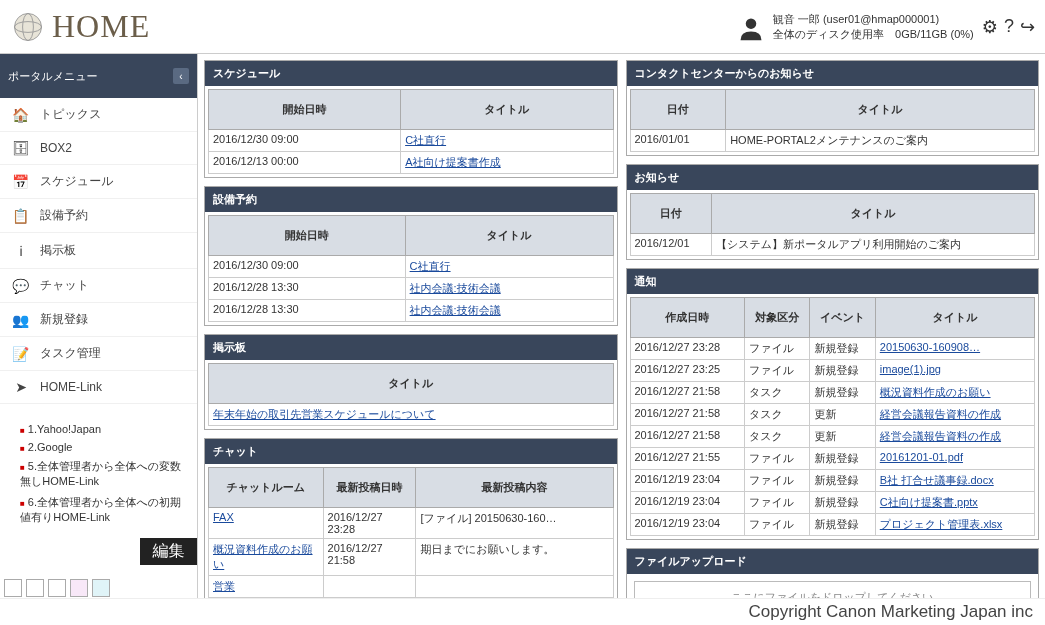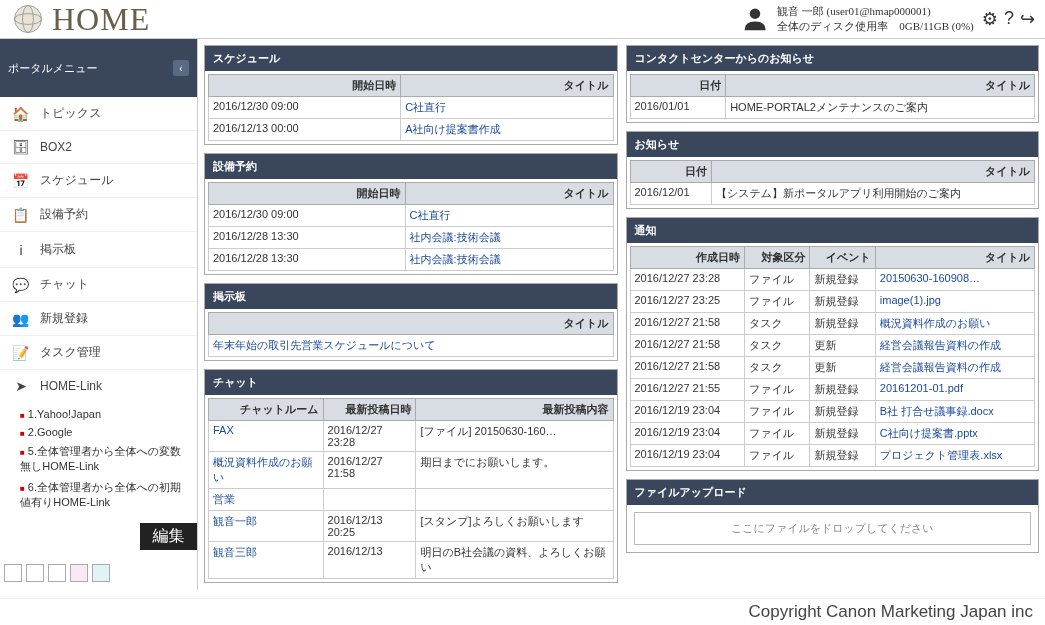--- a/index.html
+++ b/index.html
@@ -1,46 +1,46 @@
 <!DOCTYPE html>
 <html><head>
 <meta charset="utf-8">
 <style>
 * { box-sizing: border-box; margin: 0; padding: 0; }
 body { font-family: "Meiryo", "MS PGothic", sans-serif; font-size: 11px; color: #333; background: #fff; width: 1045px; height: 625px; overflow: hidden; position: relative; }
-.header { height: 39px; display: flex; align-items: center; padding: 4px 10px; border-bottom: 1px solid #ccc; }
+.header { height: 54px; display: flex; align-items: center; padding: 4px 10px; border-bottom: 1px solid #ccc; }
 .logo { display: flex; align-items: center; gap: 6px; }
 .logo-icon { width: 36px; height: 36px; }
 .logo-text { font-size: 32px; color: #6b5e4a; font-family: Georgia, serif; letter-spacing: 1px; }
 .header-right { margin-left: auto; display: flex; align-items: center; gap: 8px; }
-.user-block { display: flex; align-items: flex-start; gap: 8px; font-size: 11px; color: #333; font-family: Liberation Serif, serif; }
+.user-block { display: flex; align-items: flex-end; gap: 8px; font-size: 11px; color: #333; }
 .user-icon { width: 28px; height: 28px; }
 .header-icons { display: flex; gap: 6px; font-size: 18px; cursor: pointer; }
 .main { display: flex; height: calc(625px - 54px - 20px); }
 .sidebar { width: 198px; border-right: 1px solid #ccc; display: flex; flex-direction: column; }
-.sidebar-header { background: #39465b; color: #fff; padding: 21px 8px; font-size: 11px; display: flex; justify-content: space-between; align-items: center; text-align: right; }
+.sidebar-header { background: #39465b; color: #fff; padding: 14px 8px; font-size: 11px; display: flex; justify-content: space-between; align-items: center; text-align: right; }
 .sidebar-toggle { background: #5a6a82; width: 16px; height: 16px; display: flex; align-items: center; justify-content: center; border-radius: 2px; cursor: pointer; font-size: 10px; }
 .menu { list-style: none; flex: 1; overflow-y: auto; }
 .menu li { padding: 8px 12px; display: flex; align-items: center; gap: 10px; cursor: pointer; font-size: 12px; color: #444; border-bottom: 1px solid #f0f0f0; }
 .menu-icon { width: 18px; display: inline-flex; justify-content: center; font-size: 14px; }
 .sublinks { padding: 4px 12px; font-size: 11px; }
 .sublinks .sub { padding: 3px 0 3px 8px; color: #333; }
 .sublinks .bullet { color: #c00; margin-right: 3px; font-size: 8px; }
 .edit-btn { background: #222; color: #fff; border: none; padding: 3px 12px; font-size: 16px; margin: 6px 0 6px 140px; cursor: pointer; }
 .swatches { display: flex; gap: 4px; padding: 8px 4px; }
 .swatch { width: 18px; height: 18px; border: 1px solid #aaa; cursor: pointer; }
 .content { flex: 1; display: flex; gap: 8px; padding: 6px; overflow: hidden; }
 .col { flex: 1; display: flex; flex-direction: column; gap: 8px; overflow-y: auto; }
 .panel { border: 1px solid #aaa; }
 .panel-header { background: #39465b; color: #fff; padding: 5px 8px; font-size: 11px; font-weight: bold; }
 .panel-body { padding: 3px; }
 table { width: 100%; border-collapse: collapse; font-size: 11px; }
-th { background: #d8dde4; border: 1px solid #aaa; padding: 3px 4px; text-align: right; font-weight: bold; color: #333; }
+th { background: #d8dde4; border: 1px solid #aaa; padding: 12px 4px; text-align: center; font-weight: bold; color: #333; }
 td { border: 1px solid #ccc; padding: 3px 4px; vertical-align: top; }
-a { color: #1a4a9c; cursor: pointer; }
+a { color: #1a4a9c; text-decoration: underline; cursor: pointer; }
 .dropzone { border: 1px solid #bbb; padding: 8px; text-align: center; color: #888; margin: 4px; }
 .footer { position: absolute; bottom: 0; right: 0; left: 0; text-align: right; padding: 3px 12px; font-size: 17px; color: #444; border-top: 1px solid #eee; background: #fff; }
 </style>
 </head>
 <body>
 
 <div class="header">
   <div class="logo">
     <svg class="logo-icon" viewBox="0 0 40 40">
         <circle cx="20" cy="20" r="15" fill="#e8e4d8" stroke="#999" stroke-width="1"></circle>

